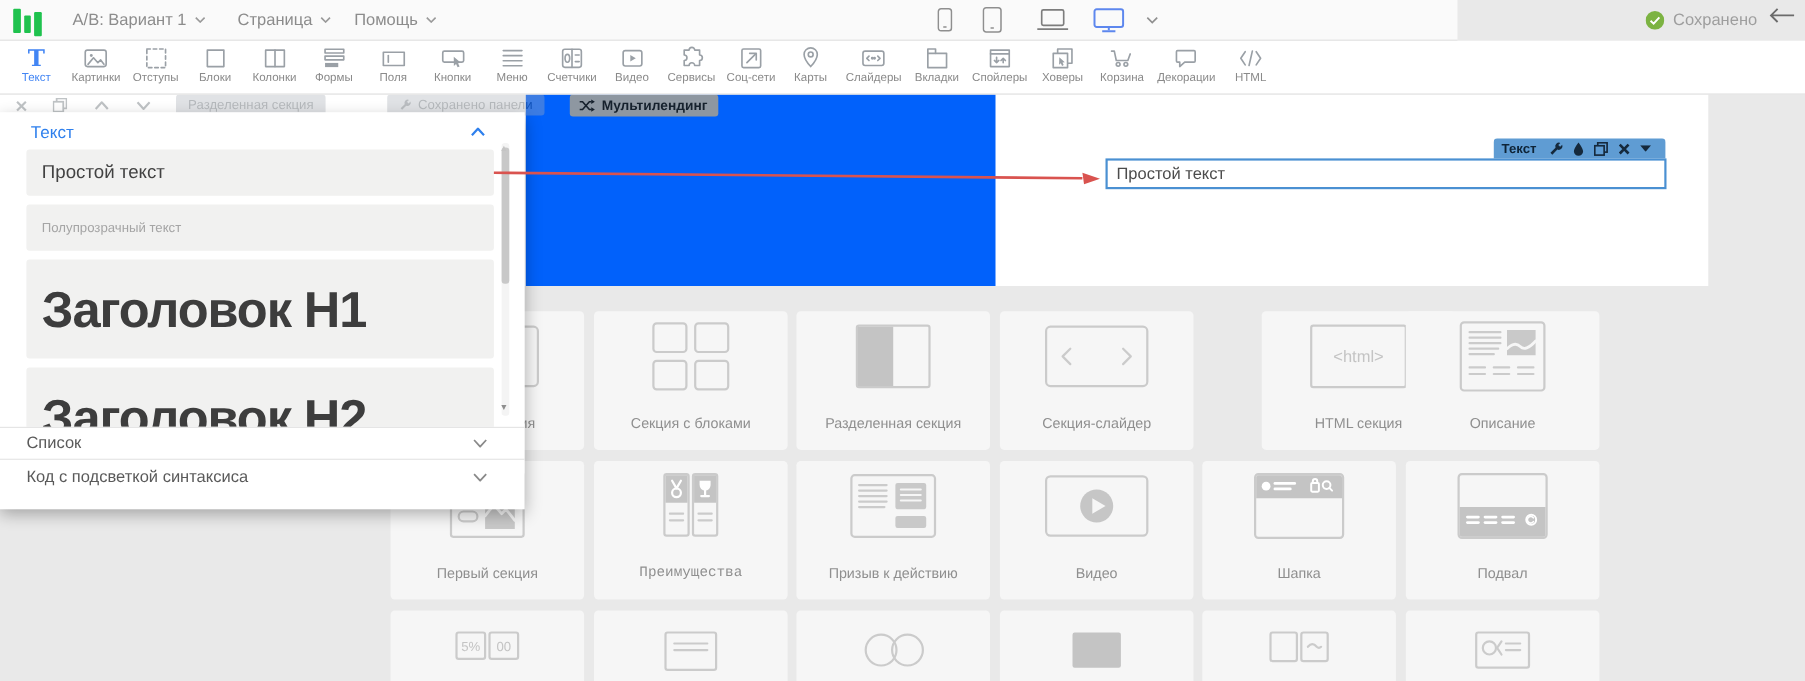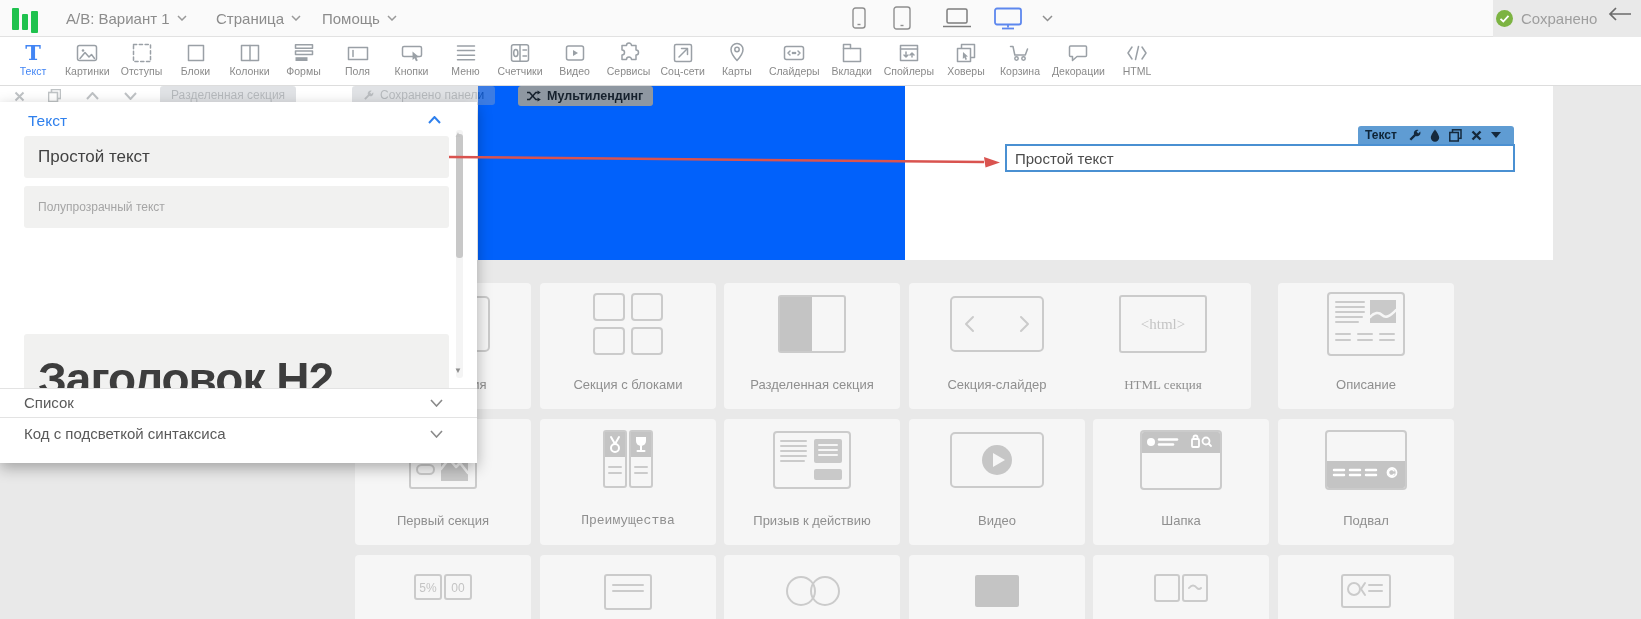--- a/index.html
+++ b/index.html
@@ -1,19 +1,19 @@
 <!DOCTYPE html>
 <html><head>
 <meta charset="utf-8">
 <style>
   html,body{margin:0;padding:0;background:#e9e9e9;font-family:"Liberation Sans",sans-serif;}
   #app{position:relative;width:1641px;height:619px;overflow:hidden;background:#e9e9e9;}
 
   
-  .hdr{position:absolute;left:0;top:0;width:1493px;height:36px;background:#fafafa;border-bottom:1px solid #e2e2e2;z-index:40;}
+  .hdr{position:absolute;left:0;top:0;width:1325px;height:36px;background:#fafafa;border-bottom:1px solid #e2e2e2;z-index:40;}
   .logo{position:absolute;left:12px;top:5px;width:30px;height:26px;cursor:pointer;}
   .logo i{position:absolute;background:#1fc24e;border-radius:1px;}
   .menu{position:absolute;top:0;height:36px;display:flex;align-items:center;gap:7px;color:#8c8c8c;font-size:15px;cursor:pointer;}
   .m1{left:66px}.m2{left:216px}.m3{left:322px}
   .dev{position:absolute;top:0;height:36px;display:flex;align-items:center;cursor:pointer;}
   .saved{position:absolute;left:1496px;top:0;height:36px;display:flex;align-items:center;gap:8px;color:#9e9e9e;font-size:15px;}
   .backbtn{position:absolute;left:1608px;top:7px;cursor:pointer;}
 
   
   .tbar{position:absolute;left:0;top:37px;width:1641px;height:48px;background:#ffffff;border-bottom:1px solid #ddd;display:flex;align-items:flex-start;padding-left:6px;z-index:39;}
@@ -464,21 +464,21 @@
           <svg width="96" height="70" viewBox="0 0 96 70">
             <g fill="none" stroke="#cbcbcb" stroke-width="2" stroke-linecap="round" stroke-linejoin="round">
               <rect x="2" y="8" width="92" height="54" rx="4"></rect>
               <path d="M24 28 l-7 7 7 7"></path>
               <path d="M72 28 l7 7 -7 7"></path>
             </g>
           </svg>
         </div>
         <div class="card-label">Секция-слайдер</div>
       </div>
-      <div class="card" style="left: 1075px; top: 283px; font-family: Liberation Serif, serif;">
+      <div class="card" style="left: 1147px; top: 283px;">
         <div class="card-icon">
           <div class="htmlbox">&lt;html&gt;</div>
         </div>
         <div class="card-label">HTML секция</div>
       </div>
       <div class="card" style="left: 1278px; top: 283px;">
         <div class="card-icon">
           <svg width="96" height="70" viewBox="0 0 96 70">
             <g fill="none" stroke="#cbcbcb" stroke-width="2" stroke-linecap="round" stroke-linejoin="round">
               <rect x="10" y="4" width="76" height="62" rx="3"></rect>
@@ -716,20 +716,21 @@
   <div class="panel">
     <div class="panel-title">Текст</div>
     <div class="panel-collapse">
       <svg width="13" height="8" viewBox="0 0 13 8">
           <polyline points="1,7 6.5,1 12,7" fill="none" stroke="#2f80ed" stroke-width="2"></polyline>
         </svg>
     </div>
     <div class="p-items" id="pitems">
         <div class="p-item pi-plain" style="top: 6px; height: 42px;">Простой текст</div>
         <div class="p-item pi-muted" style="top: 56px; height: 42px;">Полупрозрачный текст</div>
+        <div class="p-item pi-h1" style="top: 106px; height: 90px;">Заголовок H1</div>
         <div class="p-item pi-h2" style="top: 204px; height: 90px;">Заголовок H2</div>
       </div>
     <div class="sbar-track"></div>
     <div class="sbar-thumb"></div>
     <div class="sbar-arrow" style="top:28px;color:#c4c4c4">▲</div>
     <div class="sbar-arrow" style="top:264px">▼</div>
     <div class="p-divider" style="top:286px"></div>
     <div class="p-row" style="top:287px">
       <span>Список</span>
       <svg class="chev" width="13" height="8" viewBox="0 0 13 8">

